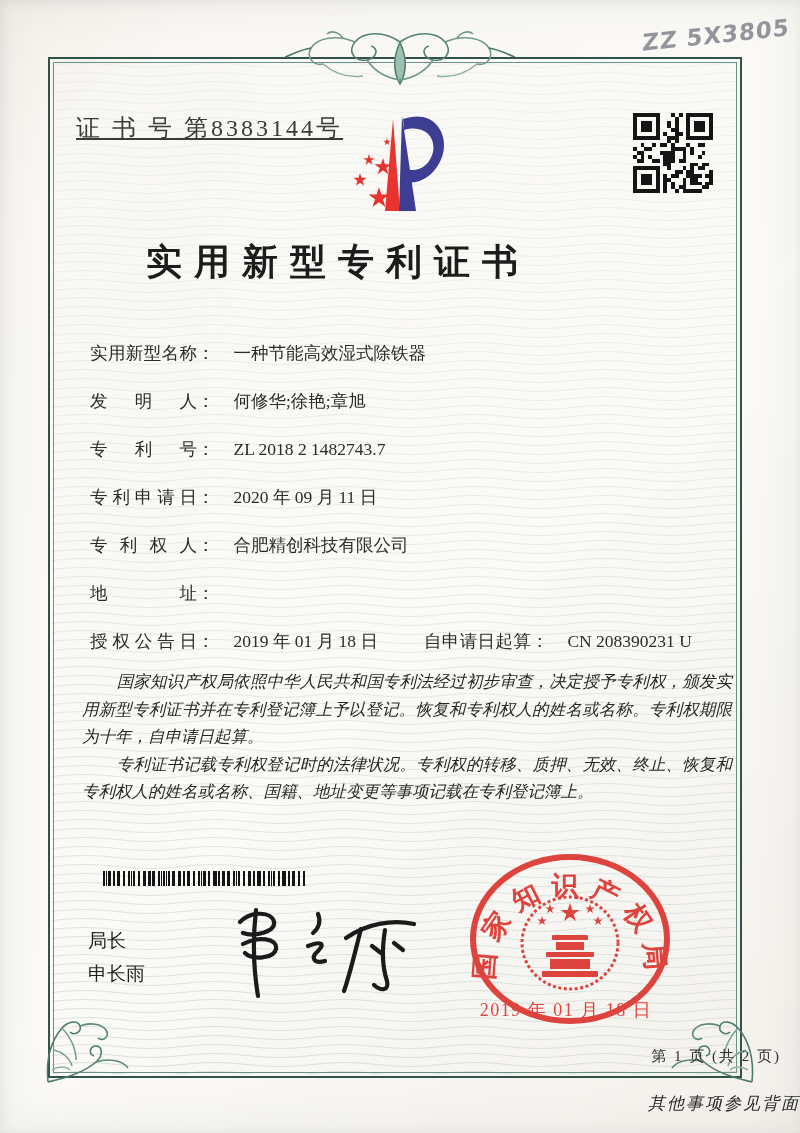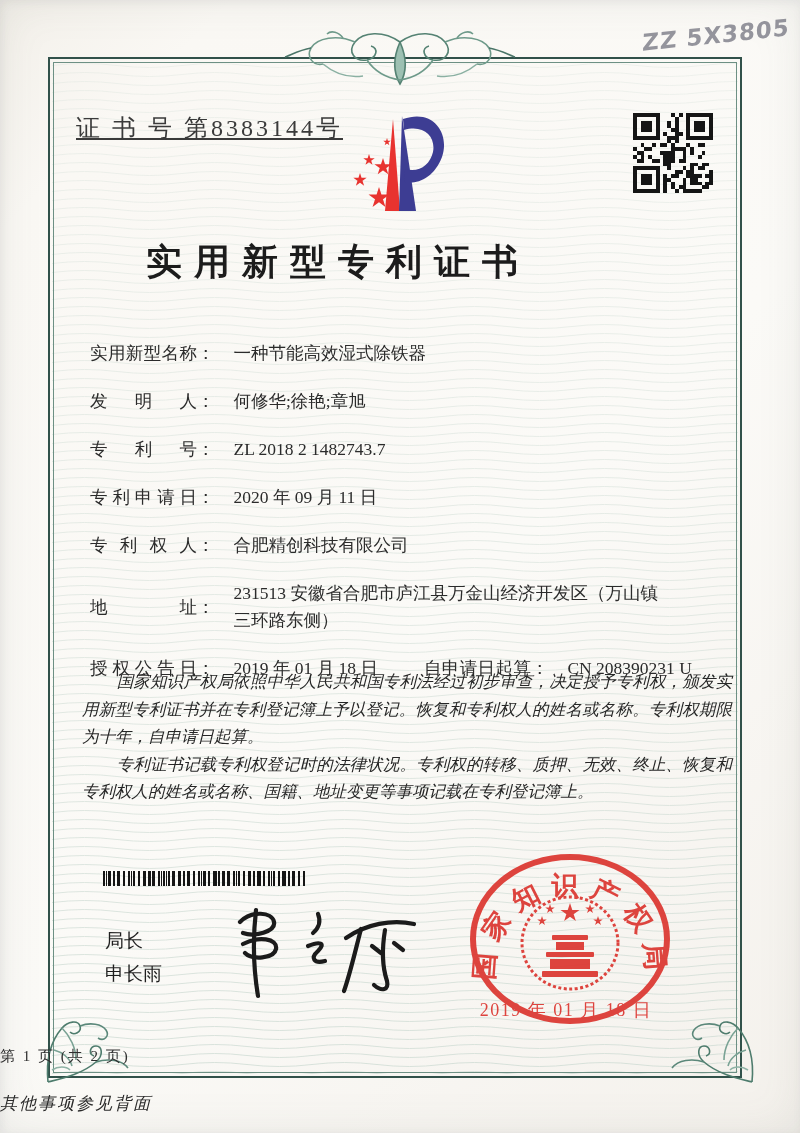--- a/index.html
+++ b/index.html
@@ -60,26 +60,26 @@
   .paras p { text-indent:2.1em; }
 
   .barcode {
     position:absolute; left:103px; top:871px; width:203px; height:15px;
     background:
       repeating-linear-gradient(90deg,#151515 0 2px,transparent 2px 5px),
       repeating-linear-gradient(90deg,#151515 0 1px,transparent 1px 7px),
       repeating-linear-gradient(90deg,transparent 0 3px,#151515 3px 4px,transparent 4px 11px);
   }
 
-  .official { position:absolute; left:105px; top:924px; font-size:19px; color:#1f1f1f; line-height:33px; }
+  .official { position:absolute; left:88px; top:924px; font-size:19px; color:#1f1f1f; line-height:33px; }
   .signature { position:absolute; left:222px; top:884px; width:205px; height:118px; }
   .seal { position:absolute; left:466px; top:851px; width:208px; height:182px; opacity:.93; }
 
-  .page-info { position:absolute; left:0; top:1047px; width:781px; text-align:left; font-size:15px; color:#2e2e2e; letter-spacing:2px; }
-  .back-note { position:absolute; left:0; top:1092px; width:800px; text-align:left; font-size:17px; color:#2a2a2a; font-style:italic; letter-spacing:2px; }
+  .page-info { position:absolute; left:0; top:1047px; width:781px; text-align:right; font-size:15px; color:#2e2e2e; letter-spacing:2px; }
+  .back-note { position:absolute; left:0; top:1092px; width:800px; text-align:right; font-size:17px; color:#2a2a2a; font-style:italic; letter-spacing:2px; }
 </style>
 </head>
 <body>
 
 <div class="paper">
 
   <svg class="guilloche" xmlns="http://www.w3.org/2000/svg">
     <defs>
       <pattern id="waves" width="130" height="9" patternUnits="userSpaceOnUse">
         <path d="M0,4.5 Q32.5,0.5 65,4.5 T130,4.5" fill="none" stroke="#ccdad2" stroke-width="1"></path>
@@ -314,21 +314,20 @@
       <span class="val">2020 年 09 月 11 日</span>
     </div>
     <div class="frow">
       <span class="lab">专利权人</span>
         <span class="colon">：</span>
       <span class="val">合肥精创科技有限公司</span>
     </div>
     <div class="frow">
       <span class="lab">地址</span>
         <span class="colon">：</span>
-      <span class="val">231513 安徽省合肥市庐江县万金山经济开发区（万山镇三环路东侧）</span>
     </div>
     <div class="frow">
       <span class="lab">授权公告日</span>
         <span class="colon">：</span>
       <span class="val">2019 年 01 月 18 日</span>
       <span class="grant-pair2">
         <span class="lab">自申请日起算</span>
           <span class="colon">：</span>
         <span class="val">CN 208390231 U</span>
       </span>

